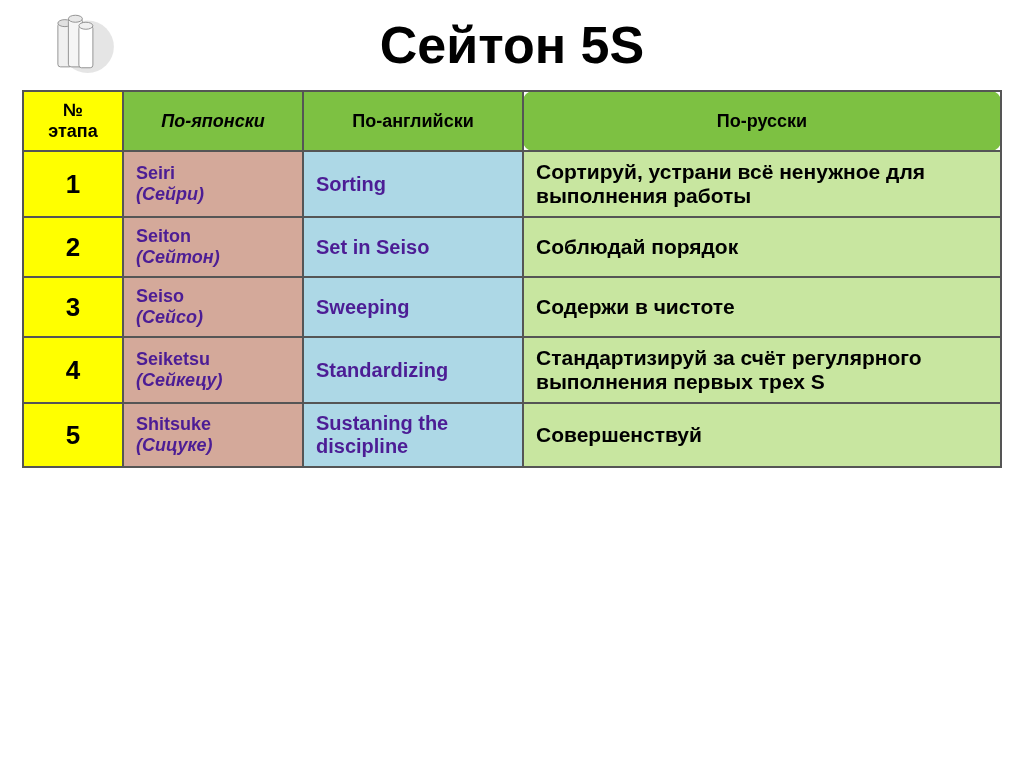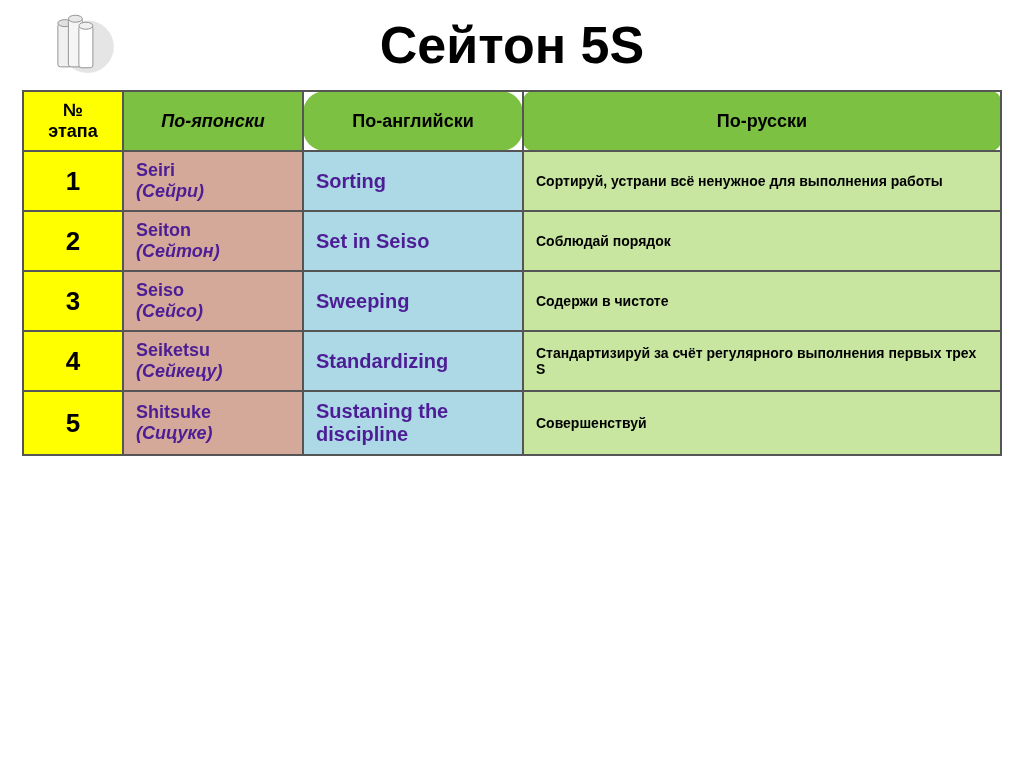--- a/index.html
+++ b/index.html
@@ -91,36 +91,35 @@
       background-color: #add8e6;
       font-size: 20px;
       font-weight: bold;
       color: #4c1d95;
       width: 220px;
     }
 
     
     td.col-ru {
       background-color: #c8e6a0;
-      font-size: 14px;
+      font-size: 21px;
       font-weight: bold;
       color: #000000;
     }
 
     .row-num-header {
       background-color: #ffff00;
       width: 100px;
     }
     .row-jp-header {
       background-color: #7dc142;
       font-style: italic;
     }
     .row-en-header {
       background-color: #7dc142;
-      border-radius: 22px;
     }
     .row-ru-header {
       background-color: #7dc142;
       border-radius: 10px;
     }
   </style>
 </head>
 <body>
 
 <div class="header">

